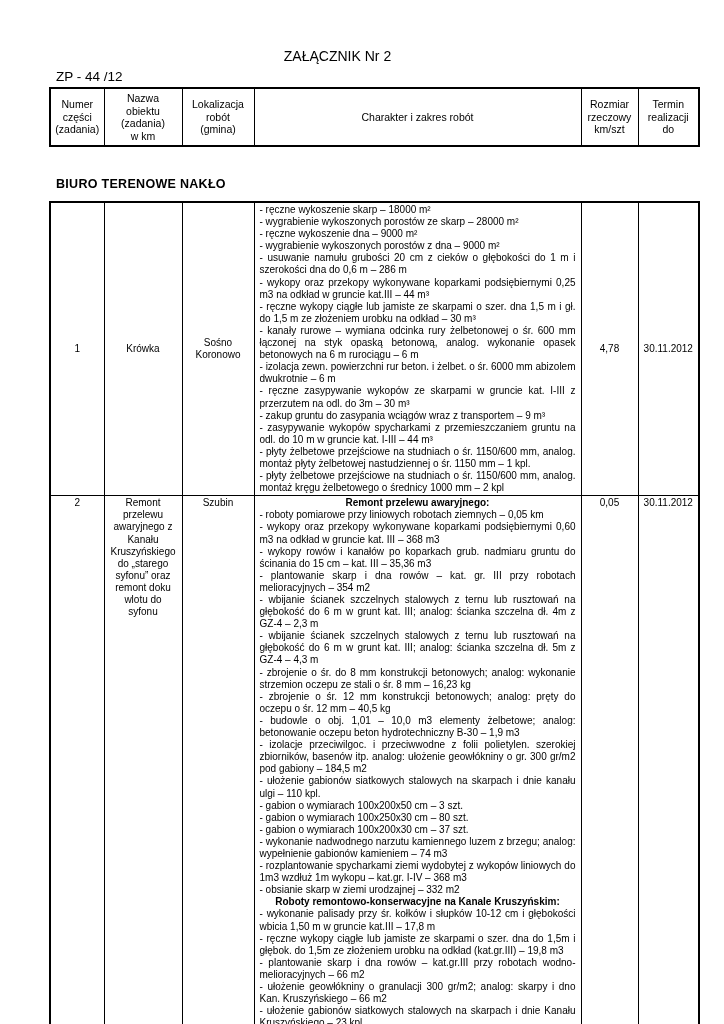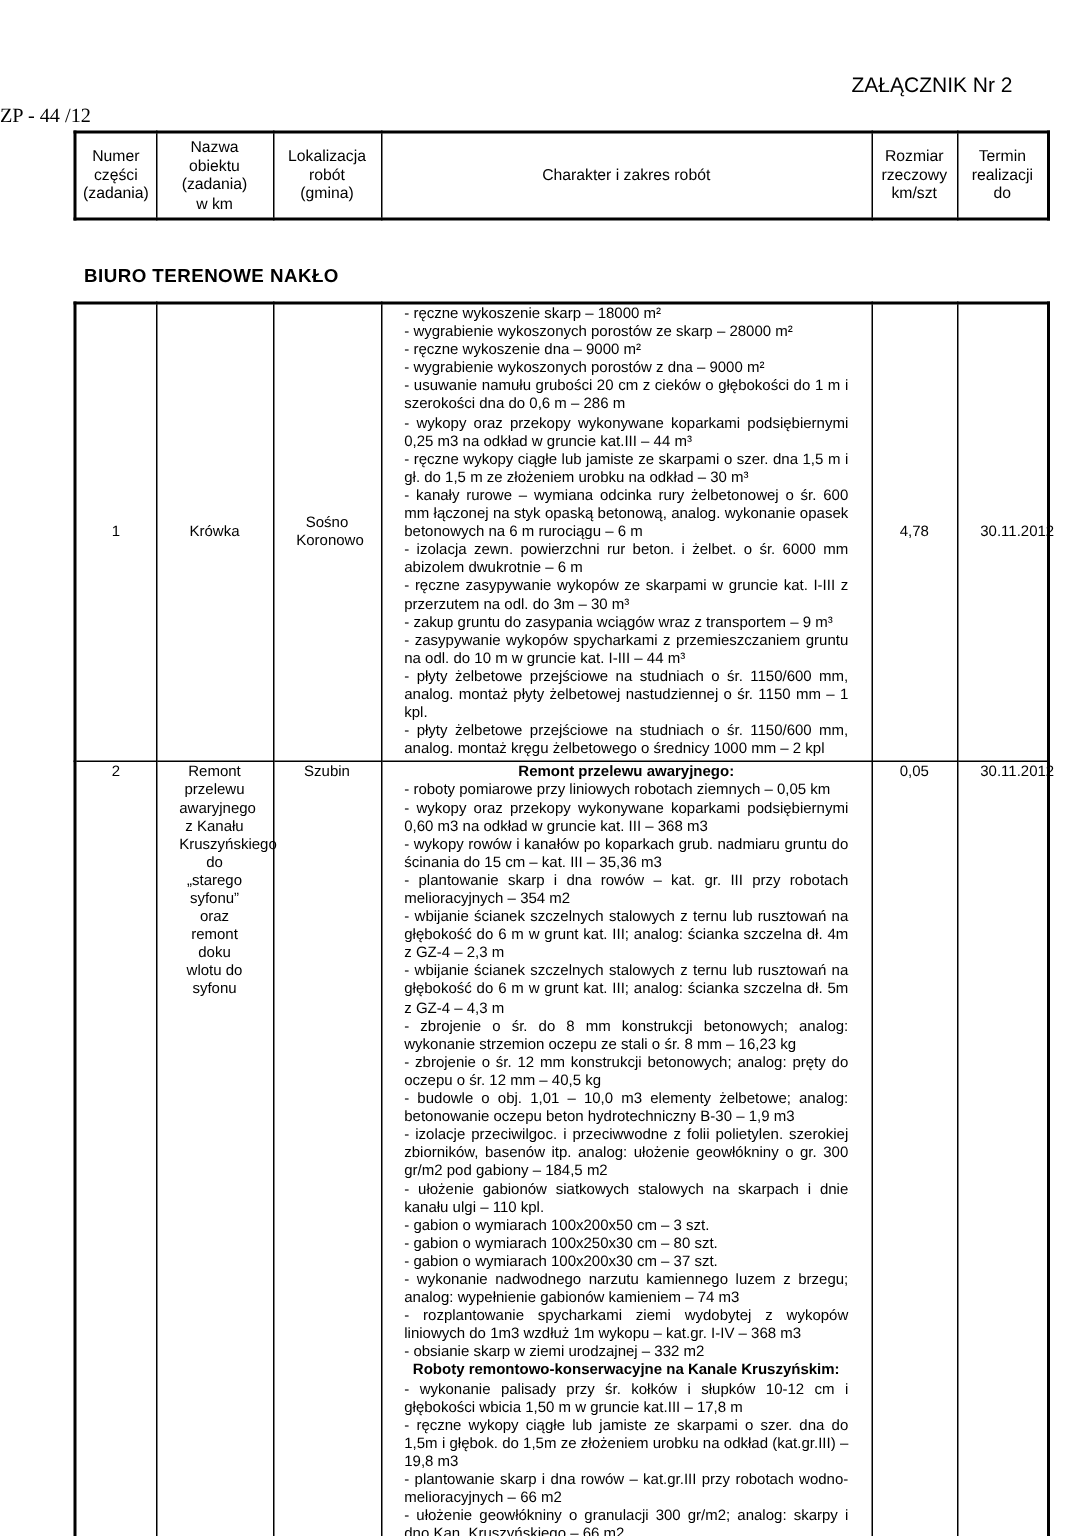--- a/index.html
+++ b/index.html
@@ -7,29 +7,29 @@
   body {
     width: 724px; height: 1024px;
     color: #000;
     font-family: "Liberation Sans", sans-serif;
     overflow: hidden;
     position: relative;
   }
   .attachment-block {
     padding-top: 48px;
     margin-right: 49px;
-    text-align: right;
+    text-align: center;
     font-size: 14px;
     line-height: 16px;
   }
   .refnum {
+    margin-left: 56px;
     margin-top: 5px;
     font-size: 13.5px;
     line-height: 15px;
-    font-family: Liberation Serif, serif;
   }
   table {
     border-collapse: collapse;
     table-layout: fixed;
     margin-left: 49px;
     width: 649px;
     border: 2px solid #000;
   }
   th, td { border: 1px solid #000; }
   .hdr-table { margin-top: 3px; }
@@ -46,21 +46,21 @@
     margin: 30px 0 0 56px;
     font-size: 12.5px;
     font-weight: bold;
     letter-spacing: 0.3px;
   }
   .main-table { margin-top: 10px; }
   .main-table td {
     font-size: 10px;
     line-height: 12.1px;
     vertical-align: top;
-    padding: 1px 15px;
+    padding: 1px 5px;
   }
   .main-table tr:nth-child(1) { height: 270px; }
   .main-table tr:nth-child(2) { height: 518px; }
   .c-num, .c-name, .c-loc, .c-size, .c-date { text-align: center; }
   .c-loc, .c-name { white-space: pre-line; }
   tr.row-middle .c-num,
   tr.row-middle .c-name,
   tr.row-middle .c-loc,
   tr.row-middle .c-size,
   tr.row-middle .c-date { vertical-align: middle; }

